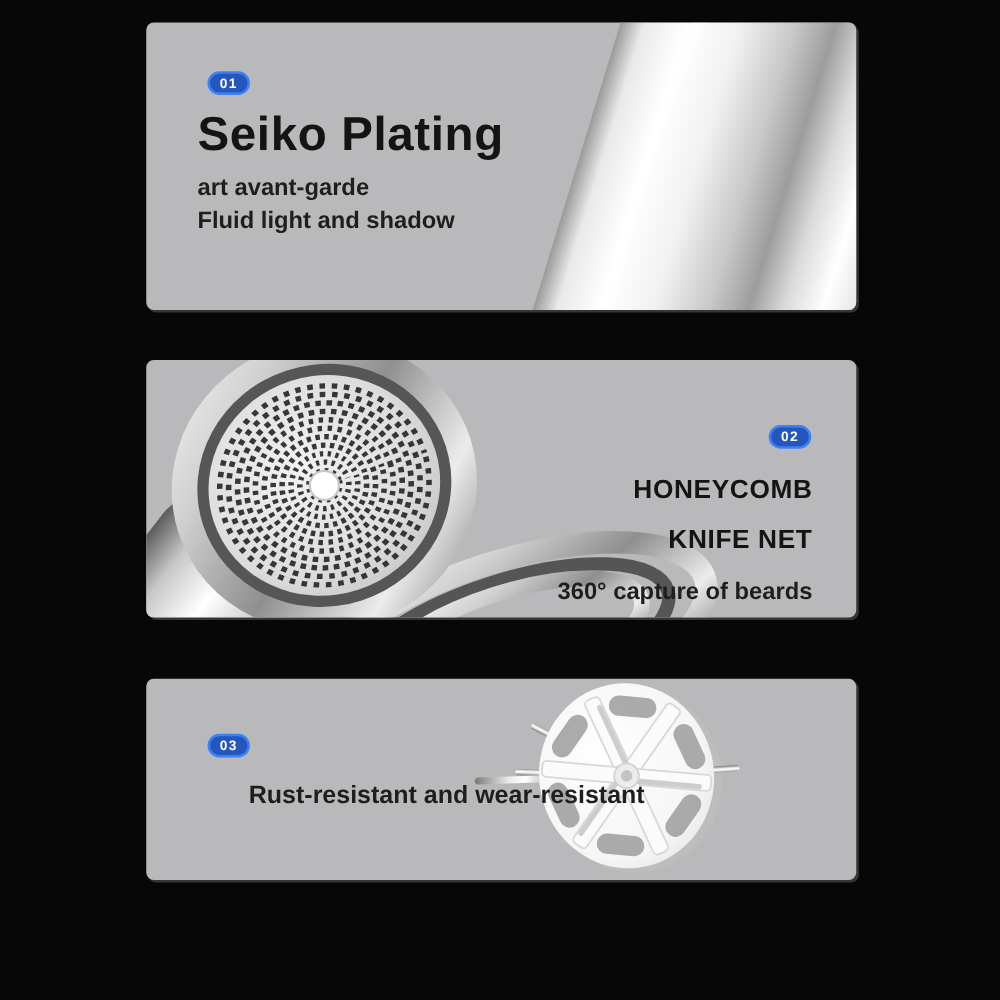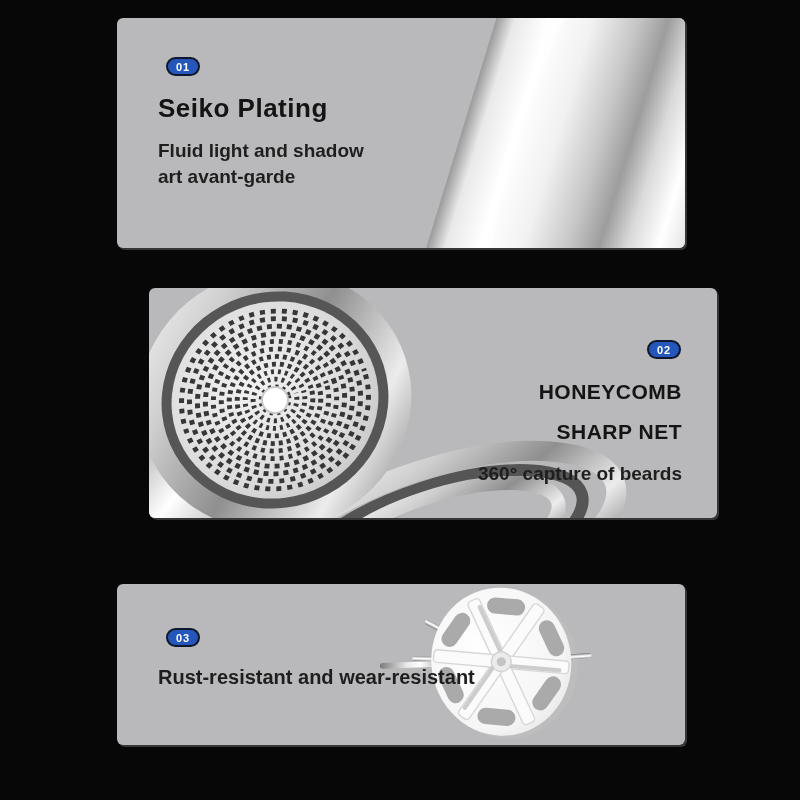--- a/index.html
+++ b/index.html
@@ -7,33 +7,33 @@
     width:800px;height:800px;position:relative;overflow:hidden;
     background:#070707;
     font-family:"Liberation Sans","DejaVu Sans",sans-serif;
   }
   .panel{
     position:absolute;left:117px;width:568px;
     background:#b9b9bb;border-radius:6px;overflow:hidden;
     box-shadow:2px 2px 0 rgba(225,225,225,.22);
   }
   #panel-1{top:18px;height:230px;}
-  #panel-2{top:288px;height:230px;margin-left:32px;}
-  #panel-3{top:584px;height:161px;}
+  #panel-2{top:288px;height:206px;}
+  #panel-3{top:543px;height:161px;}
   .panel-svg{position:absolute;top:0;left:0;width:100%;height:100%;display:block;}
   .badge{
     position:absolute;min-width:34px;height:19px;padding:0 4px;
-    border-radius:11px;background:#2456bb;border:2px solid #0f172a;
+    border-radius:11px;background:#2456bb;border:2px solid #3b82f6;
     color:#ffffff;font-size:11px;font-weight:bold;letter-spacing:1px;
     display:flex;align-items:center;justify-content:center;box-sizing:border-box;
     z-index:3;
   }
   .text-block{position:absolute;z-index:2;}
   .title-line{
-    font-size:26px;font-weight:bold;color:#141414;line-height:45px;
+    font-size:38px;font-weight:bold;color:#141414;line-height:45px;
     letter-spacing:.5px;white-space:nowrap;
   }
   .subtitle-line{
     font-size:19px;font-weight:bold;color:#1e1e1e;line-height:26px;
     white-space:nowrap;
   }
   
   #panel-1 .badge{left:49px;top:39px;}
   #panel-1 .text-block{left:41px;top:74px;text-align:left;}
   #panel-1 .title-line{line-height:33px;}
@@ -41,21 +41,21 @@
   
   #panel-2 .badge{right:36px;top:52px;}
   #panel-2 .text-block{right:35px;top:84px;text-align:right;}
   #panel-2 .title-line{font-size:21px;line-height:40px;}
   #panel-2 .subtitles{margin-top:9px;}
   #panel-2 .subtitle-line{font-size:19px;}
   
   #panel-3 .badge{left:49px;top:44px;}
   #panel-3 .text-block{left:41px;top:72px;text-align:left;}
   #panel-3 .subtitles{margin-top:8px;}
-  #panel-3 .subtitle-line{font-size:20px;}
+  #panel-3 .subtitle-line{font-size:20px;margin-left:41px;}
 </style>
 </head>
 <body>
 
 <section class="panel" id="panel-1">
   <svg class="panel-svg" viewBox="0 0 568 230" aria-hidden="true">
     <defs>
       <linearGradient id="slabGrad" x1="0" y1="0" x2="1" y2="0">
         <stop offset="0" stop-color="#9a9a9a"></stop>
         <stop offset="0.06" stop-color="#e9e9e9"></stop>
@@ -83,22 +83,22 @@
       <path d="M 60 -190 q 55 130 30 440" fill="none" stroke="#4a4a4a" stroke-width="3" opacity="0.55"></path>
       <path d="M 78 -178 q 58 140 34 436" fill="none" stroke="#e8e8e8" stroke-width="4" opacity="0.8"></path>
       <path d="M -140 -150 q -28 180 6 400" fill="none" stroke="#ffffff" stroke-width="10" opacity="0.55"></path>
       <path d="M -60 -196 q 120 18 150 70" fill="none" stroke="#7c7c7c" stroke-width="6" opacity="0.5"></path>
     </g>
   </svg>
   <div class="badge">01</div>
   <div class="text-block">
     <div class="title-line">Seiko Plating</div>
     <div class="subtitles">
+      <div class="subtitle-line">art avant-garde</div>
       <div class="subtitle-line">Fluid light and shadow</div>
-      <div class="subtitle-line">art avant-garde</div>
     </div>
   </div>
 </section>
 
 <section class="panel" id="panel-2">
   <svg class="panel-svg" viewBox="0 0 568 230" aria-hidden="true">
     <defs>
       <linearGradient id="ringGrad" x1="0" y1="0" x2="1" y2="1">
         <stop offset="0" stop-color="#fafafa"></stop>
         <stop offset="0.25" stop-color="#cfcfcf"></stop>
@@ -147,21 +147,21 @@
         <circle r="78" stroke-width="5" stroke-dasharray="5 5" stroke-dashoffset="8"></circle>
         <circle r="86" stroke-width="5" stroke-dasharray="5 6" stroke-dashoffset="3"></circle>
         <circle r="94" stroke-width="5" stroke-dasharray="5 6" stroke-dashoffset="7"></circle>
       </g>
       <circle r="13" fill="#ffffff" stroke="#c9c9c9" stroke-width="2"></circle>
     </g>
   </svg>
   <div class="badge">02</div>
   <div class="text-block">
     <div class="title-line">HONEYCOMB</div>
-    <div class="title-line">SHARP NET</div>
+    <div class="title-line">KNIFE NET</div>
     <div class="subtitles">
       <div class="subtitle-line">360° capture of beards</div>
     </div>
   </div>
 </section>
 
 <section class="panel" id="panel-3">
   <svg class="panel-svg" viewBox="0 0 568 228" aria-hidden="true">
     <defs>
       <radialGradient id="discGrad" cx="0.4" cy="0.38" r="0.85">

